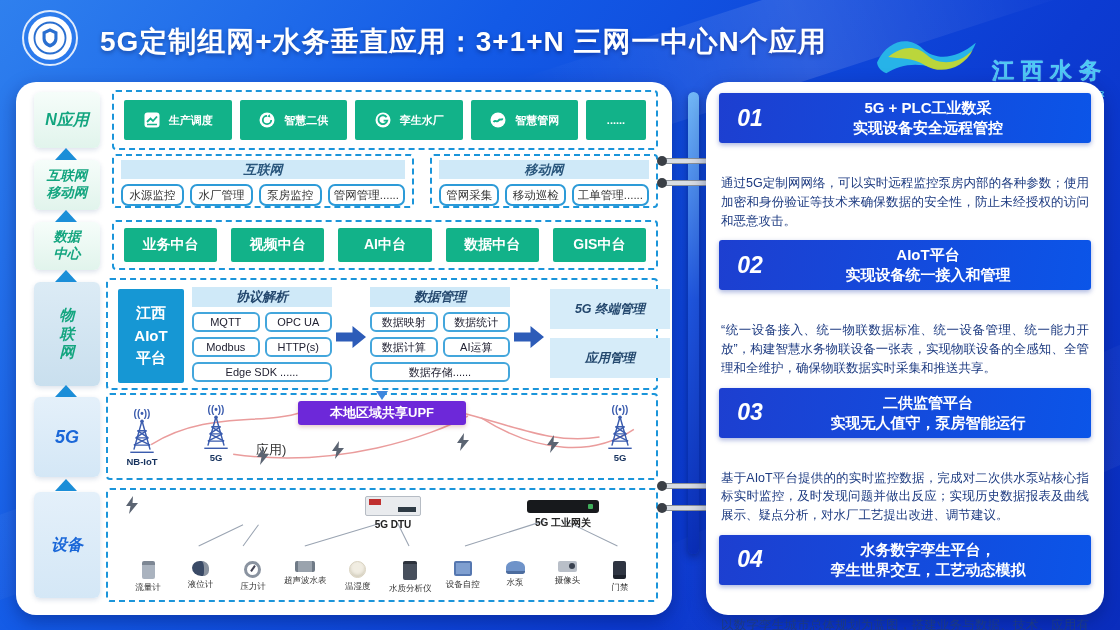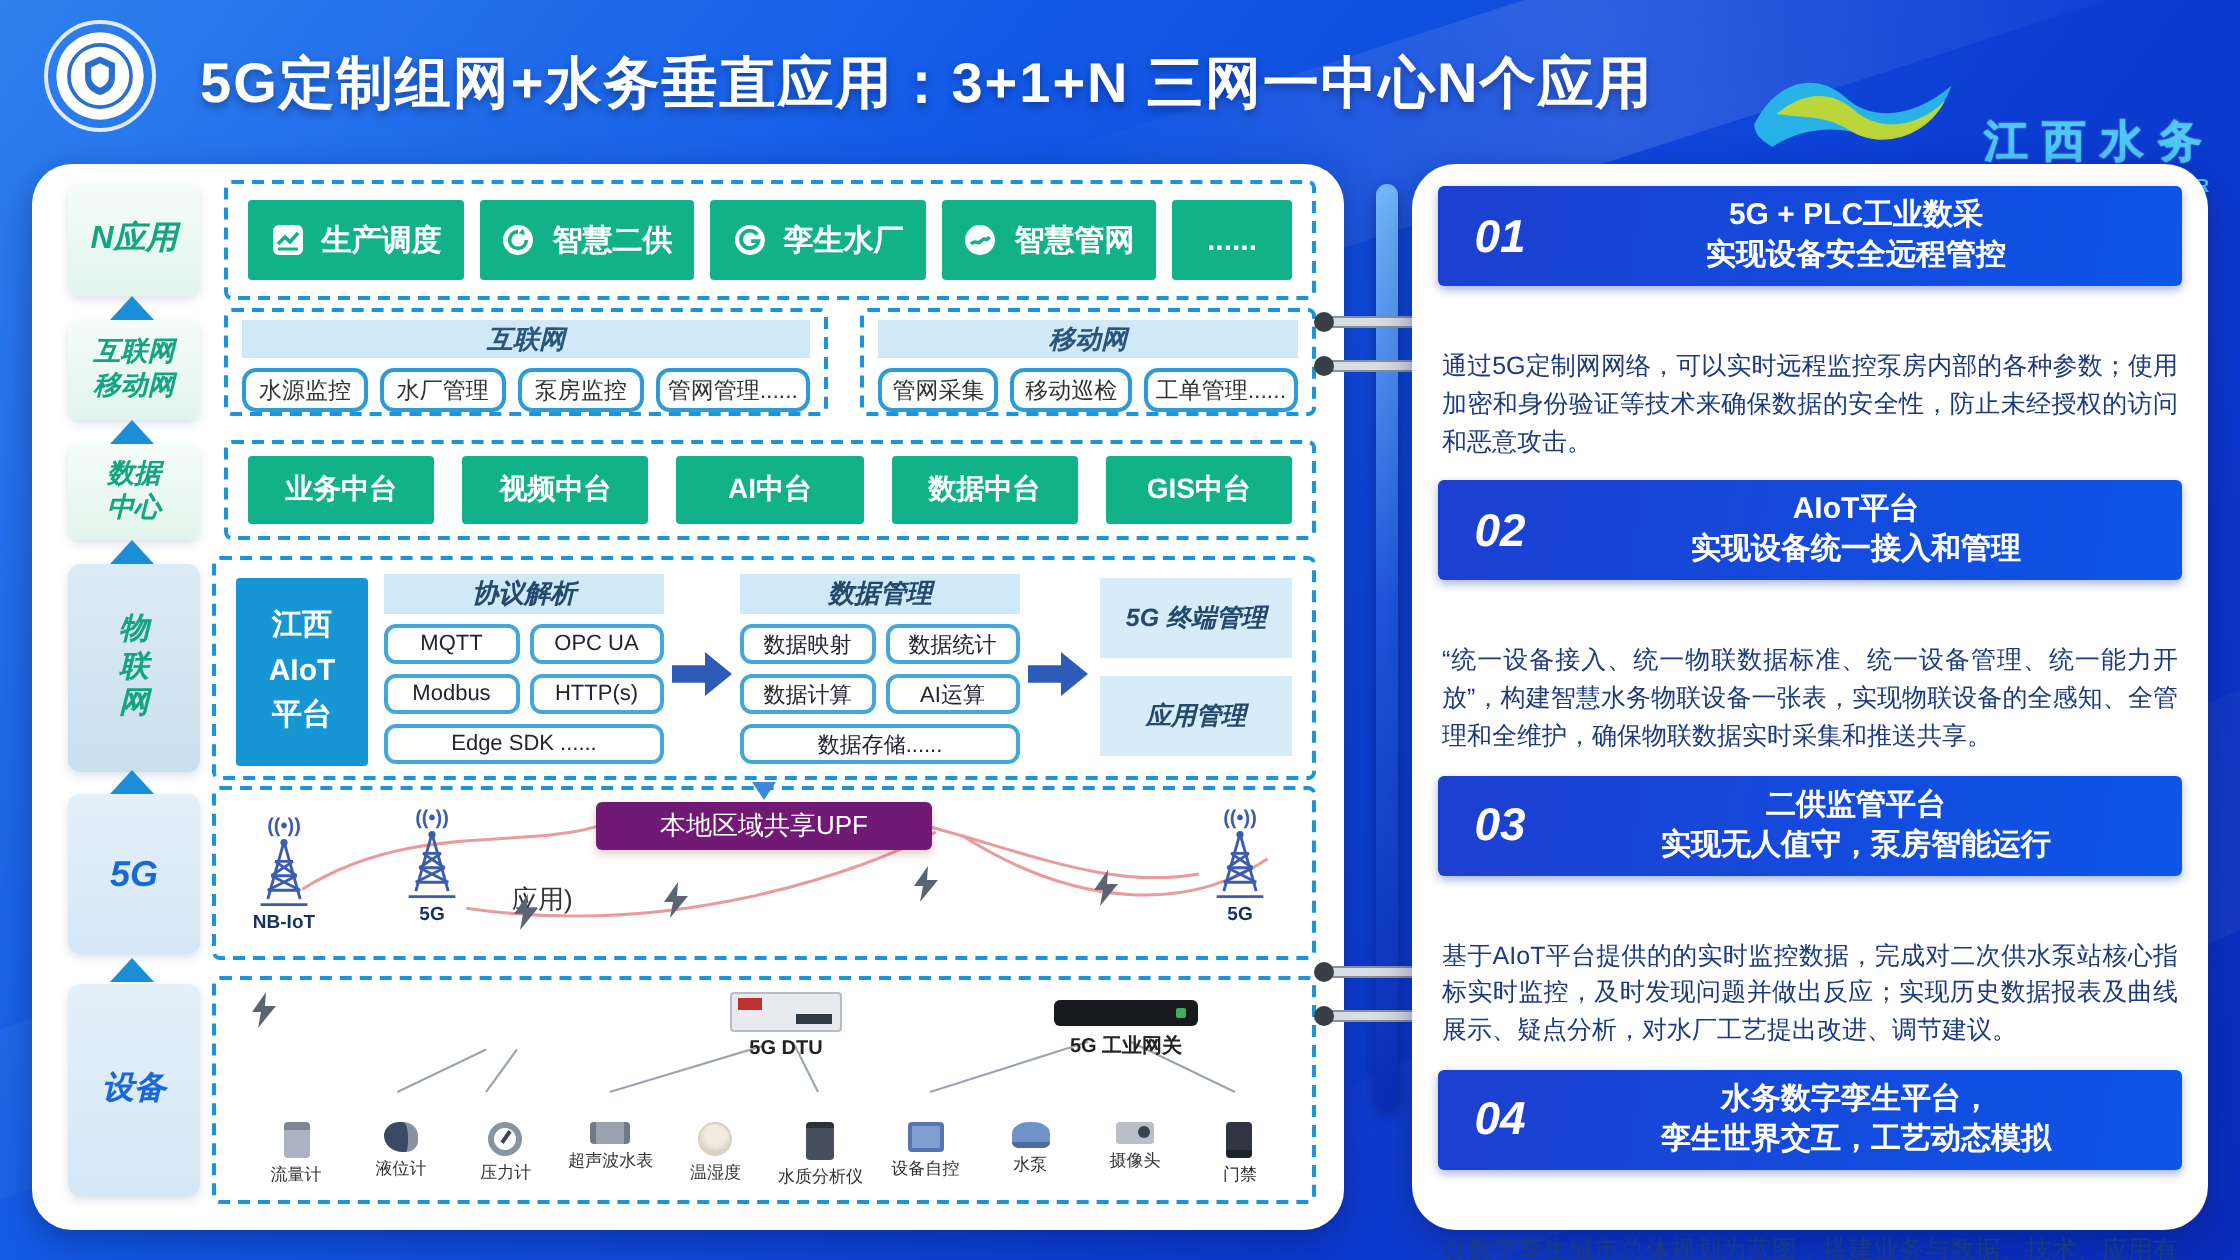--- a/index.html
+++ b/index.html
@@ -41,21 +41,21 @@
   .lab-iot { top:200px; height:104px; font-size:15px;  color:#13a57f; background:linear-gradient(180deg,#dcebf5,#c9dfee); }
   .lab-5g  { top:315px; height:80px;  font-size:18px;  color:#1a67d8; background:linear-gradient(180deg,#e4f0fa,#d4e7f6); }
   .lab-dev { top:410px; height:106px; font-size:16px;  color:#1a67d8; background:linear-gradient(180deg,#e4f0fa,#d4e7f6); }
   .uparr { position:absolute; left:39px; width:0; height:0;
     border-left:11px solid transparent; border-right:11px solid transparent; border-bottom:12px solid #1b8ed8; }
   .a1{top:66px} .a2{top:128px} .a3{top:188px} .a4{top:303px} .a5{top:397px}
 
   .dbox { position:absolute; border:2px dashed #1b95da; border-radius:4px; }
   
   .box-n { left:96px; top:8px; width:546px; height:60px; display:flex; align-items:center; gap:8px; padding:8px 10px; }
-  .gbtn { flex:1; height:40px; background:#12b289; color:#fff; font-weight:bold; font-size:15px;
+  .gbtn { flex:1; height:40px; background:#12b289; color:#fff; font-weight:bold; font-size:11px;
     display:flex; align-items:center; justify-content:center; gap:8px; border-radius:2px; }
   .gbtn.small { flex:0 0 60px; }
   .gbtn svg { width:18px; height:18px; }
   
   .box-internet { left:96px; top:72px; width:302px; height:54px; padding:3px 5px; }
   .box-mobile   { left:414px; top:72px; width:228px; height:54px; padding:3px 5px; }
   .strip { height:19px; margin:1px 2px 5px; background:#cfe9f8; color:#29567c; font-style:italic;
     font-weight:bold; font-size:13px; display:flex; align-items:center; justify-content:center; }
   .wrow { display:flex; gap:6px; padding:0 2px; }
   .wbtn { flex:1; height:22px; border:2px solid #2d9bd8; border-radius:7px; background:#fff; color:#333;
@@ -74,33 +74,33 @@
   .grp-data  { left:262px; width:140px; }
   .grp-head { height:20px; background:#cfe9f8; color:#24486e; font-style:italic; font-weight:bold; font-size:13px;
     display:flex; align-items:center; justify-content:center; margin-bottom:5px; }
   .grid2 { display:grid; grid-template-columns:1fr 1fr; gap:5px; }
   .pbtn { height:20px; border:2px solid #43a6dc; border-radius:6px; background:#fff; font-size:11px; color:#223;
     display:flex; align-items:center; justify-content:center; white-space:nowrap; }
   .fullw { grid-column:1/3; }
   .flow-arrow { position:absolute; width:30px; height:22px; background:#2d5cb8; top:46px;
     clip-path:polygon(0 30%,55% 30%,55% 0,100% 50%,55% 100%,55% 70%,0 70%); }
   .fa1{left:228px} .fa2{left:406px}
-  .sidebox { position:absolute; left:442px; width:96px; height:40px; background:#d6ecf9; color:#24486e;
+  .sidebox { position:absolute; left:442px; width:120px; height:40px; background:#d6ecf9; color:#24486e;
     font-style:italic; font-weight:bold; font-size:12.5px; display:flex; align-items:center; justify-content:center; }
   .tbox{top:9px} .abox{top:58px}
   
   .box-5g { left:90px; top:311px; width:552px; height:87px; }
   .curves { position:absolute; inset:0; width:100%; height:100%; }
   .tower { position:absolute; width:56px; text-align:center; color:#3b5cae; }
   .tower .waves { font-size:10px; font-weight:bold; letter-spacing:0; line-height:10px; }
   .tower svg { width:34px; height:36px; display:block; margin:0 auto; }
   .tlabel { font-weight:bold; font-size:9.5px; color:#16325e; margin-top:1px; }
   .tw1{left:6px; top:14px;} .tw2{left:80px; top:10px;} .tw3{left:484px; top:10px;}
-  .upf { position:absolute; left:190px; top:6px; width:168px; height:24px; background:#701a75; color:#fff;
-    font-weight:normal; font-size:13px; display:flex; align-items:center; justify-content:center; border-radius:3px;
+  .upf { position:absolute; left:190px; top:6px; width:168px; height:24px; background:#6d28d9; color:#fff;
+    font-weight:bold; font-size:13px; display:flex; align-items:center; justify-content:center; border-radius:3px;
     box-shadow:0 2px 4px rgba(150,40,40,.25); }
   .upf-arrow { position:absolute; left:268px; top:-4px; width:0; height:0;
     border:6px solid transparent; border-top:9px solid #3e86dd; }
   .gnote { position:absolute; left:148px; top:46px; font-size:13px; color:#333; }
   .bolt { position:absolute; width:12px; height:18px; }
   .b1{left:149px;top:52px} .b2{left:224px;top:46px} .b3{left:349px;top:38px} .b4{left:439px;top:40px} .b5{left:18px;top:6px}
   
   .box-dev { left:90px; top:406px; width:552px; height:114px; }
   .gw { position:absolute; text-align:center; }
   .gw1{left:88px; top:6px; width:104px;} .gw2{left:233px; top:6px; width:104px;} .gw3{left:393px; top:6px; width:124px;}

